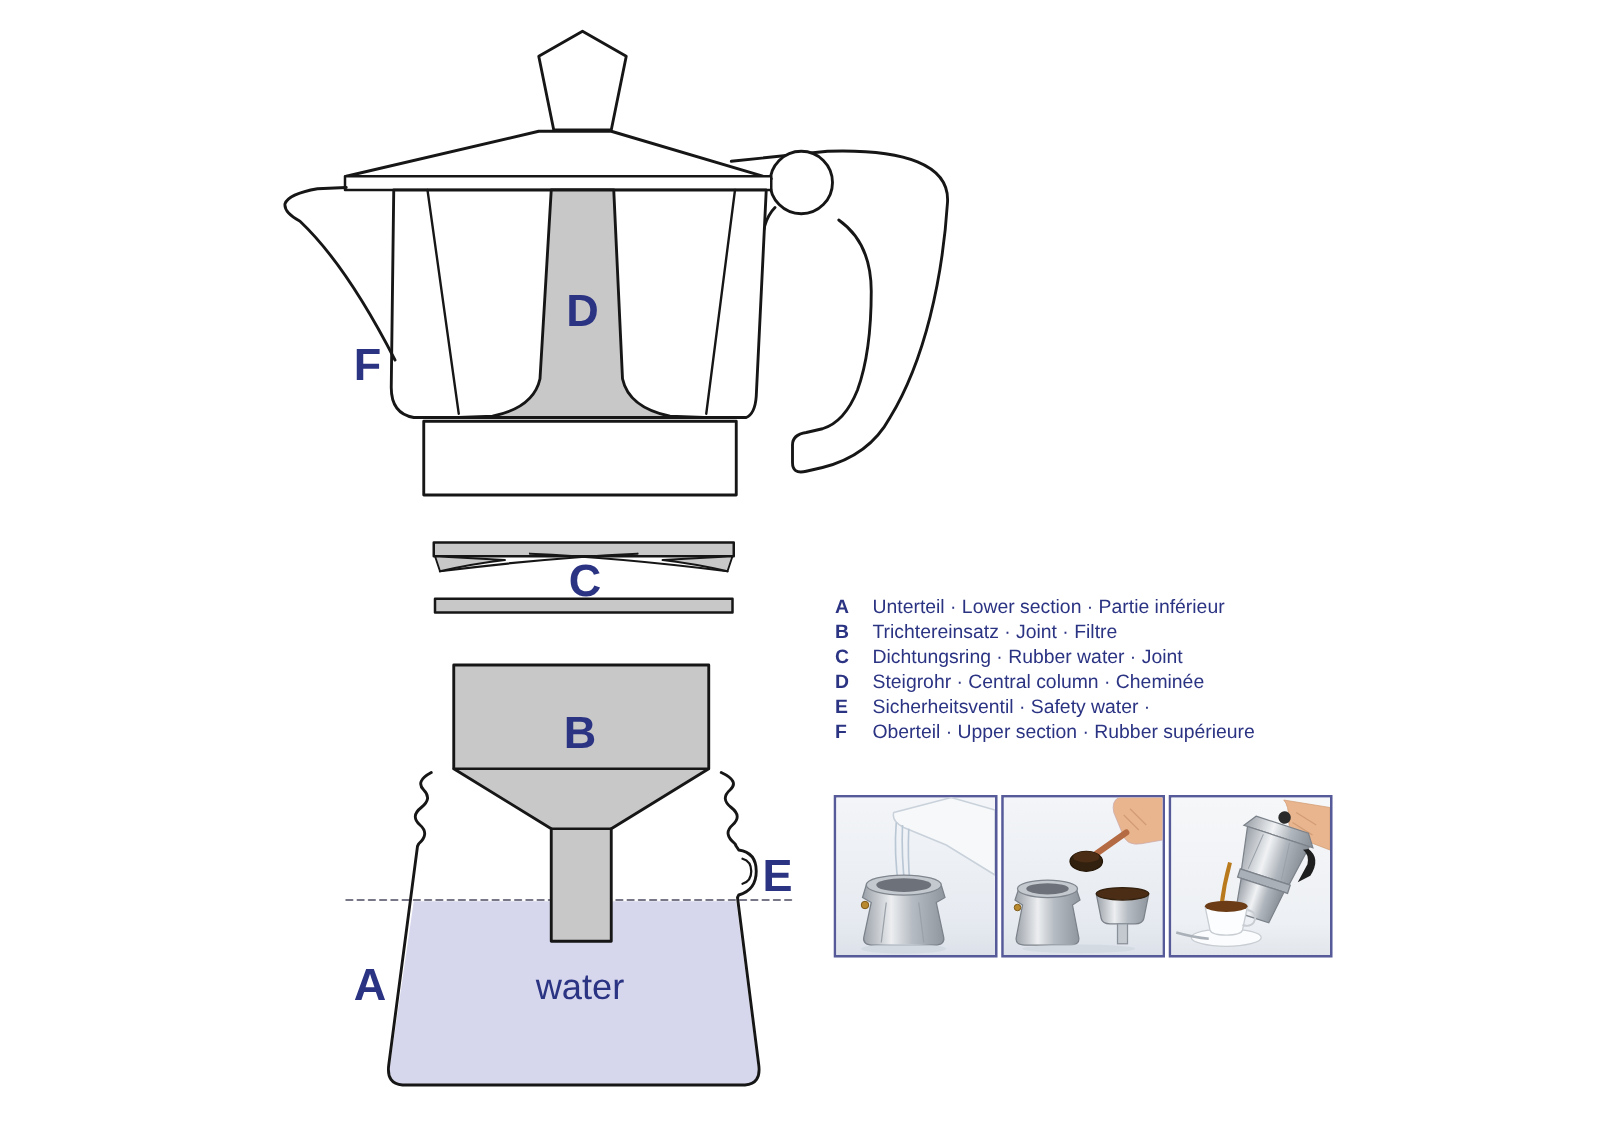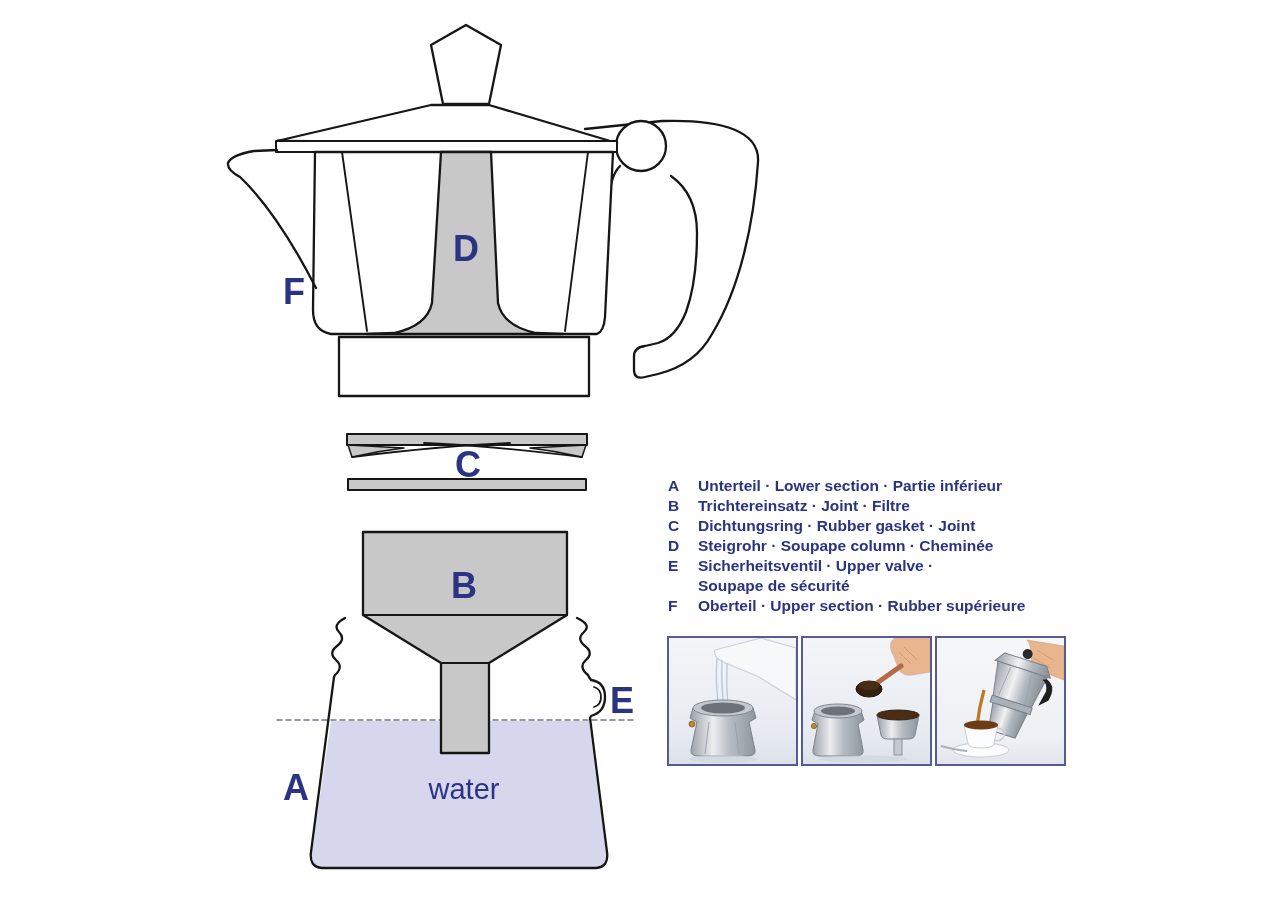--- a/index.html
+++ b/index.html
@@ -8,21 +8,21 @@
     font-family:"Liberation Sans", sans-serif;overflow:hidden;
   }
   .diagram-svg{position:absolute;left:0;top:0;}
   
   .legend{
     position:absolute;left:668px;top:476px;width:390px;
     color:#2b3383;font-size:15.5px;line-height:20px;
   }
   .legend-row{display:flex;}
   .legend-letter{width:30px;font-weight:bold;flex:0 0 30px;}
-  .legend-text{flex:1;font-weight:bold;}
+  .legend-text{flex:1;}
   
   .photos{position:absolute;left:667px;top:636px;display:flex;gap:3px;}
   .photo{
     width:131px;height:130px;border:2px solid #565a99;box-sizing:border-box;
     background:#eef1f5;
   }
   .photo svg{display:block;}
 </style>
 </head>
 <body>
@@ -108,33 +108,29 @@
     <div class="legend-row">
       <span class="legend-letter">A</span>
       <span class="legend-text">Unterteil · Lower section · Partie inférieur</span>
     </div>
     <div class="legend-row">
       <span class="legend-letter">B</span>
       <span class="legend-text">Trichtereinsatz · Joint · Filtre</span>
     </div>
     <div class="legend-row">
       <span class="legend-letter">C</span>
-      <span class="legend-text">Dichtungsring · Rubber gasket · Joint</span>
+      <span class="legend-text">Dichtungsring · Rubber water · Joint</span>
     </div>
     <div class="legend-row">
       <span class="legend-letter">D</span>
-      <span class="legend-text">Steigrohr · Soupape column · Cheminée</span>
+      <span class="legend-text">Steigrohr · Central column · Cheminée</span>
     </div>
     <div class="legend-row">
       <span class="legend-letter">E</span>
-      <span class="legend-text">Sicherheitsventil · Upper valve ·</span>
-    </div>
-    <div class="legend-row">
-      <span class="legend-letter"></span>
-      <span class="legend-text">Soupape de sécurité</span>
+      <span class="legend-text">Sicherheitsventil · Safety water ·</span>
     </div>
     <div class="legend-row">
       <span class="legend-letter">F</span>
       <span class="legend-text">Oberteil · Upper section · Rubber supérieure</span>
     </div>
   </div>
 
   <div class="photos">
 
     <div class="photo">

